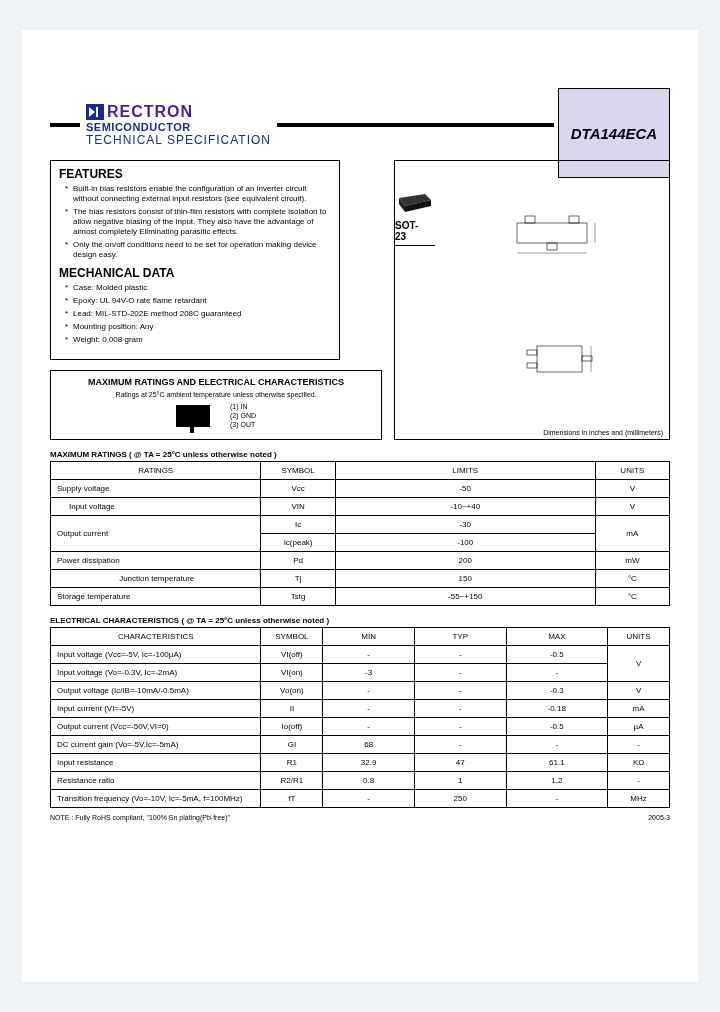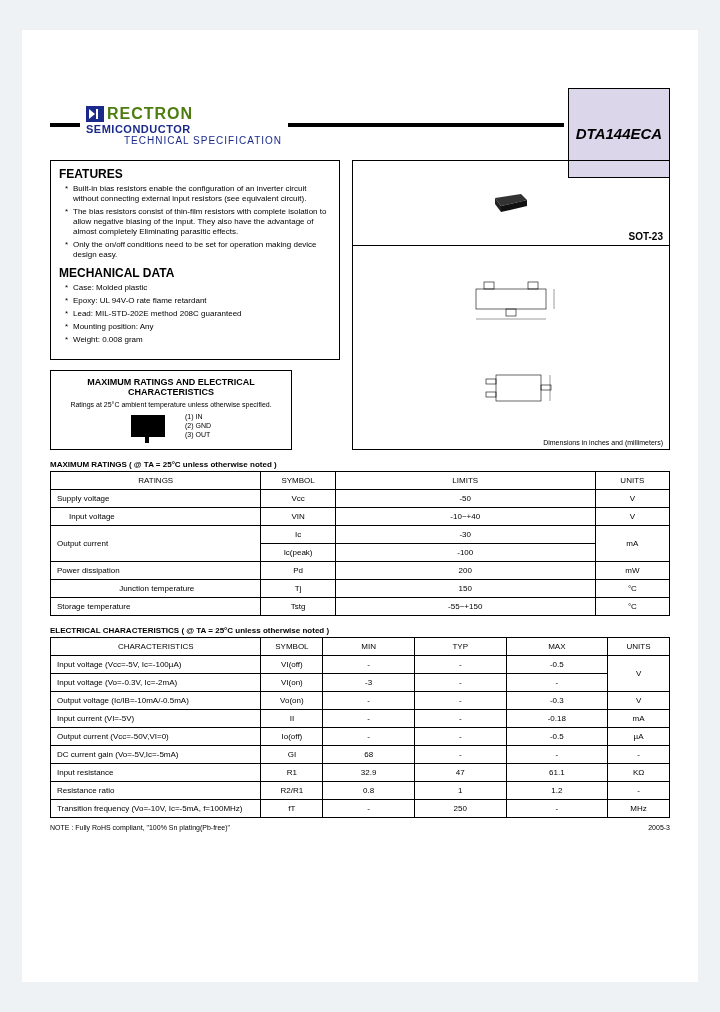--- a/index.html
+++ b/index.html
@@ -28,37 +28,37 @@
   .hrule-left {
     width: 30px; height: 4px; background: #000;
   }
   .logo-block {
     display: flex; flex-direction: column;
     margin: 0 6px;
   }
   .logo-top {
     display: flex; align-items: center;
     font-weight: bold; font-size: 16px;
-    color: #4d7c0f; letter-spacing: 1px;
+    color: #4c1d95; letter-spacing: 1px;
   }
   .logo-icon {
     width: 18px; height: 16px; margin-right: 3px;
     display: inline-flex;
   }
   .logo-sub {
     font-size: 11px; color: #1a2a8a; font-weight: bold; letter-spacing: 0.5px;
   }
   .logo-spec {
-    font-size: 10px; color: #1a2a8a; letter-spacing: 1px; margin-left: 38px;
+    font-size: 12px; color: #1a2a8a; letter-spacing: 1px;
   }
   .hrule-mid {
     flex: 1; height: 4px; background: #000;
   }
   .part-box {
-    width: 102px; height: 90px;
+    width: 112px; height: 90px;
     background: #dcd6ea;
     border: 1px solid #000;
     display: flex; align-items: center; justify-content: center;
     font-size: 15px; font-weight: bold; font-style: italic;
     margin-left: 4px;
     position: relative; top: 8px;
   }
   .title {
     text-align: center;
     font-size: 15px; font-weight: bold; font-style: italic;
@@ -86,21 +86,21 @@
     font-size: 8px;
     line-height: 1.25;
     margin-bottom: 3px;
   }
   .features-box li::before {
     content: "*"; position: absolute; left: 0;
   }
   .pkg-box {
     border: 1px solid #000;
     flex: 1;
-    display: flex; flex-direction: column;
+    display: flex; 
     position: relative;
   }
   .pkg-top {
     border-bottom: 1px solid #000;
     height: 85px;
     display: flex; align-items: center; justify-content: center;
     position: relative;
   }
   .pkg-label {
     position: absolute; right: 6px; bottom: 3px;
@@ -116,21 +116,21 @@
     padding: 8px 0 14px 0;
     position: relative;
   }
   .dim-svg { width: 130px; height: 50px; }
   .dim-note {
     position: absolute; right: 6px; bottom: 3px;
     font-size: 7px;
   }
   .max-char-box {
     border: 1px solid #000;
-    width: 242px;
+    width: 332px;
     padding: 6px 10px 10px 10px;
     margin-top: 10px;
   }
   .max-char-box h4 {
     font-size: 9px; font-weight: bold; text-align: center;
     margin-bottom: 4px;
   }
   .max-char-box .sub {
     font-size: 7px; text-align: center; margin-bottom: 4px;
   }

